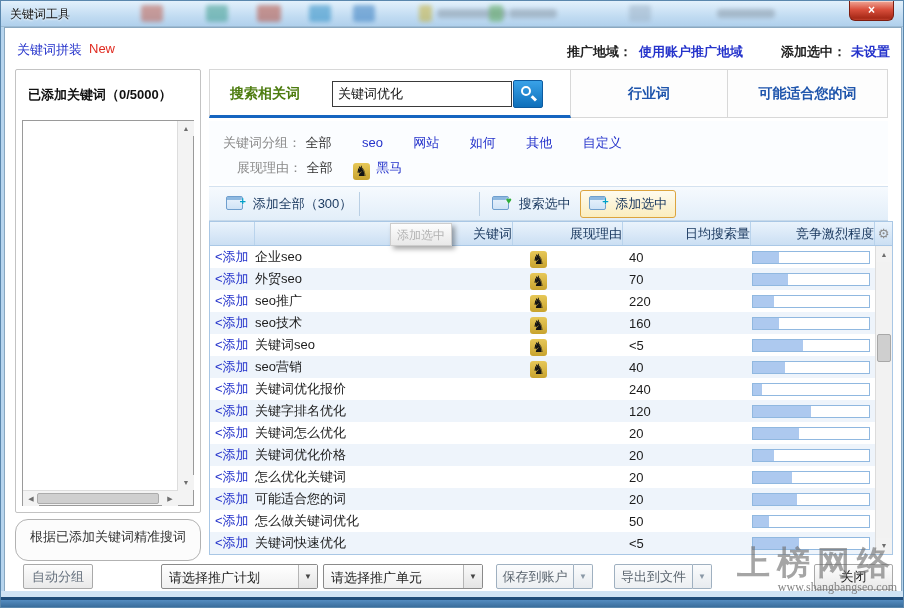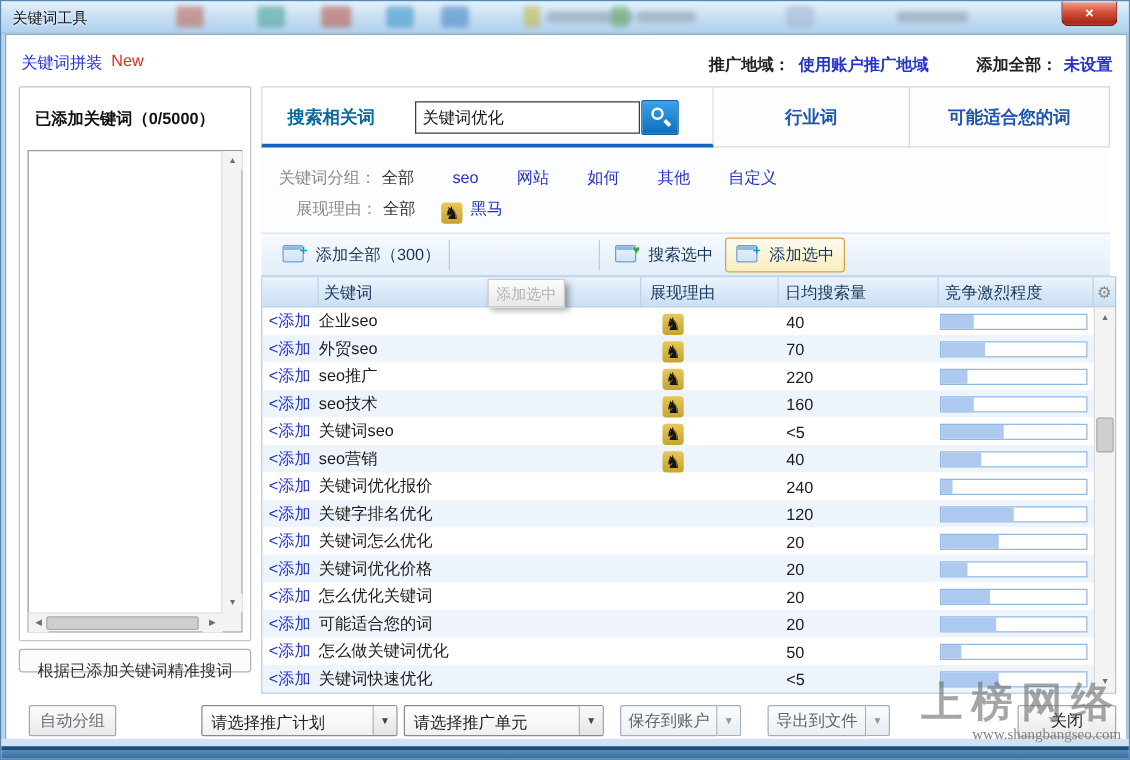--- a/index.html
+++ b/index.html
@@ -33,26 +33,26 @@
   .left-panel{position:absolute;left:14px;top:68px;width:186px;height:444px;background:#fff;
     border:1px solid #c3c3c3;border-radius:2px;}
   .lp-title{position:absolute;left:12px;top:16px;font-size:13px;font-weight:bold;color:#111;}
   .listbox{position:absolute;left:6px;top:50px;width:172px;height:386px;background:#fff;
     border:1px solid #9a9a9a;}
   .vscroll{position:absolute;right:0;top:0;width:16px;height:100%;background:#f3f3f3;border-left:1px solid #ddd;}
   .hscroll{position:absolute;left:0;bottom:0;height:15px;width:155px;background:#f3f3f3;border-top:1px solid #ddd;}
   .sbtn{position:absolute;width:16px;height:15px;font-size:7px;color:#6e6e6e;text-align:center;line-height:15px;
     background:#f3f3f3;cursor:pointer;}
   .hthumb{position:absolute;left:2px;top:2px;height:11px;width:122px;background:#cfcfcf;border:1px solid #ababab;border-radius:2px;}
-  .precise-btn{position:absolute;left:14px;top:518px;width:186px;height:19px;background:#fcfcfc;
-    border:1px solid #b2b2b2;border-radius:3px;font-size:13px;color:#333;text-align:center;line-height:33px;cursor:pointer;}
+  .precise-btn{position:absolute;left:14px;top:518px;width:186px;height:42px;background:#fcfcfc;
+    border:1px solid #b2b2b2;border-radius:13px;font-size:13px;color:#333;text-align:center;line-height:33px;cursor:pointer;}
   
   .tab-active{position:absolute;left:208px;top:68px;width:362px;height:49px;background:#fff;
     border:1px solid #d8d8d8;border-bottom:3px solid #1565c0;}
-  .tab-active-label{position:absolute;left:20px;top:15px;font-size:14px;font-weight:bold;color:#0369a1;}
+  .tab-active-label{position:absolute;left:20px;top:15px;font-size:14px;font-weight:bold;color:#4d7c0f;}
   .search-input{position:absolute;left:122px;top:11px;width:180px;height:26px;border:1px solid #3a3a3a;
     font-size:13px;padding:0 5px;color:#111;outline:none;}
   .search-btn{position:absolute;left:303px;top:10px;width:30px;height:28px;border:1px solid #0d5ba0;border-radius:2px;
     background:linear-gradient(#39a2e8,#0e6fba);cursor:pointer;}
   .mag{position:absolute;left:7px;top:5px;width:10px;height:10px;border:2px solid #fff;border-radius:50%;}
   .mag-handle{position:absolute;left:17px;top:16px;width:6px;height:2.5px;background:#fff;transform:rotate(45deg);}
   .tab{position:absolute;top:68px;height:49px;background:#fdfdfd;border:1px solid #d8d8d8;border-left:none;
     font-size:14px;font-weight:bold;color:#1f55ac;text-align:center;line-height:47px;cursor:pointer;}
   .tab-industry{left:570px;width:157px;}
   .tab-suitable{left:727px;width:160px;}
@@ -74,21 +74,21 @@
   .tb-ico .mini{position:absolute;right:-4px;bottom:-5px;font-size:11px;font-weight:bold;color:#00a0c8;
     text-shadow:0 0 2px #fff;font-style:normal;}
   .tb-ico .mini.green{color:#2fae3c;font-size:10px;}
   .tb-sep{position:absolute;top:5px;width:1px;height:24px;background:#b9cfe4;}
   .add-selected-btn{position:absolute;left:371px;top:3px;width:96px;height:28px;line-height:26px;text-align:center;
     background:linear-gradient(#fefbef,#fbedbe);border:1px solid #dca43e;border-radius:3px;
     font-size:13px;color:#17365d;cursor:pointer;}
   
   .table-wrap{position:absolute;left:208px;top:220px;width:684px;height:334px;border:1px solid #a9c7e5;background:#fff;}
   .thead{display:flex;height:24px;background:linear-gradient(#eaf3fc,#cbdff3);border-bottom:1px solid #aac8e6;}
-  .th{font-size:13px;color:#17365d;line-height:23px;border-right:1px solid #b9d3ec;overflow:hidden;}
+  .th{font-size:13px;color:#17365d;line-height:23px;border-right:1px solid #b9d3ec;overflow:hidden;text-align:right;}
   .th0{width:45px;}
   .th1{width:258px;padding-left:4px;}
   .th2{width:110px;padding-left:7px;}
   .th3{width:128px;padding-left:5px;}
   .th4{flex:1;padding-left:5px;}
   .th-gear{width:17px;border-right:none;text-align:center;color:#8a8a8a;font-size:13px;line-height:23px;cursor:pointer;}
   .tbody{position:relative;height:308px;overflow:hidden;}
   .trow{display:flex;height:22px;width:665px;align-items:center;background:#fff;}
   .trow.alt{background:#eef4fb;}
   .c-add{width:45px;padding-left:5px;font-size:13px;}
@@ -157,21 +157,21 @@
     <span class="btxt" style="left:716px;width:58px;"></span>
     <div class="close-btn">×</div>
   </div>
 
   <div class="content"></div>
 
   <span class="hdr-link">关键词拼装</span>
   <span class="hdr-new">New</span>
   <span class="lbl region-lbl">推广地域：</span>
   <span class="lnk region-val">使用账户推广地域</span>
-  <span class="lbl adv-lbl">添加全部：</span>
+  <span class="lbl adv-lbl">添加选中：</span>
   <span class="lnk adv-val">未设置</span>
 
   <div class="left-panel">
     <span class="lp-title">已添加关键词（0/5000）</span>
     <div class="listbox">
       <div class="vscroll">
         <span class="sbtn" style="top:0;">▲</span>
         <span class="sbtn" style="bottom:15px;">▼</span>
       </div>
       <div class="hscroll">

